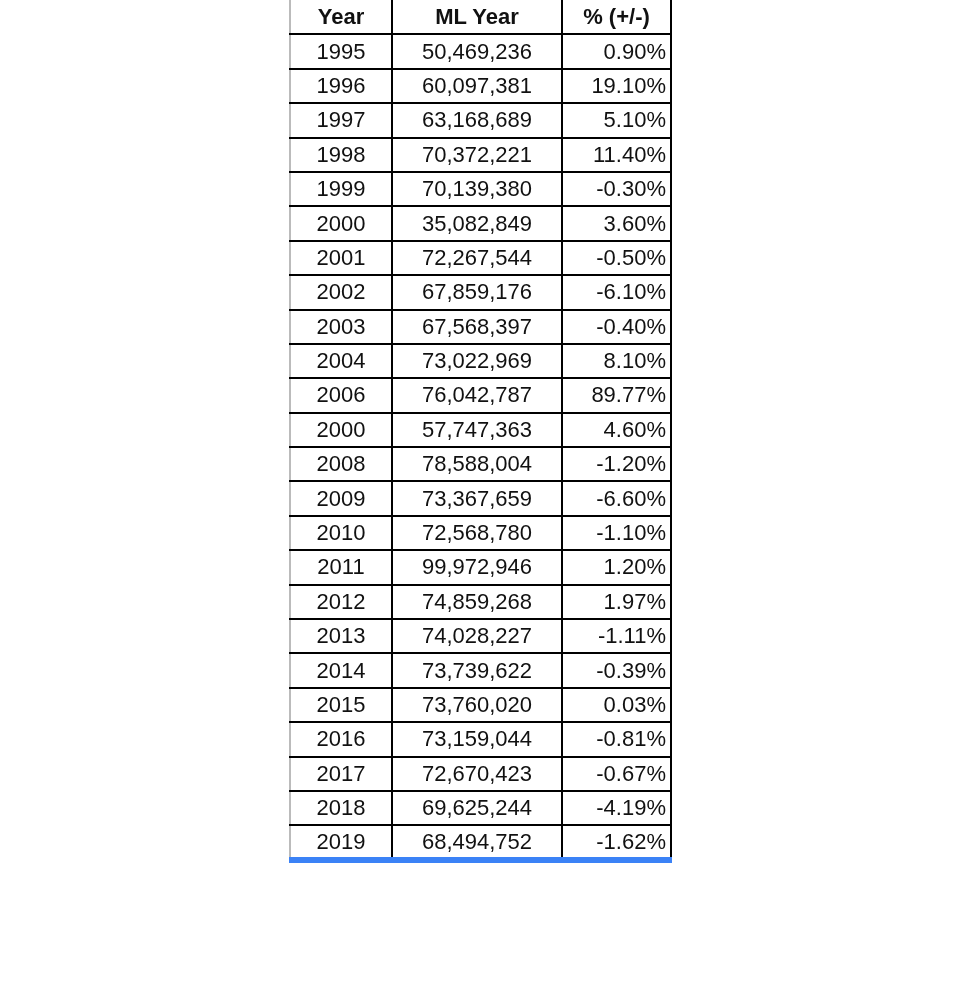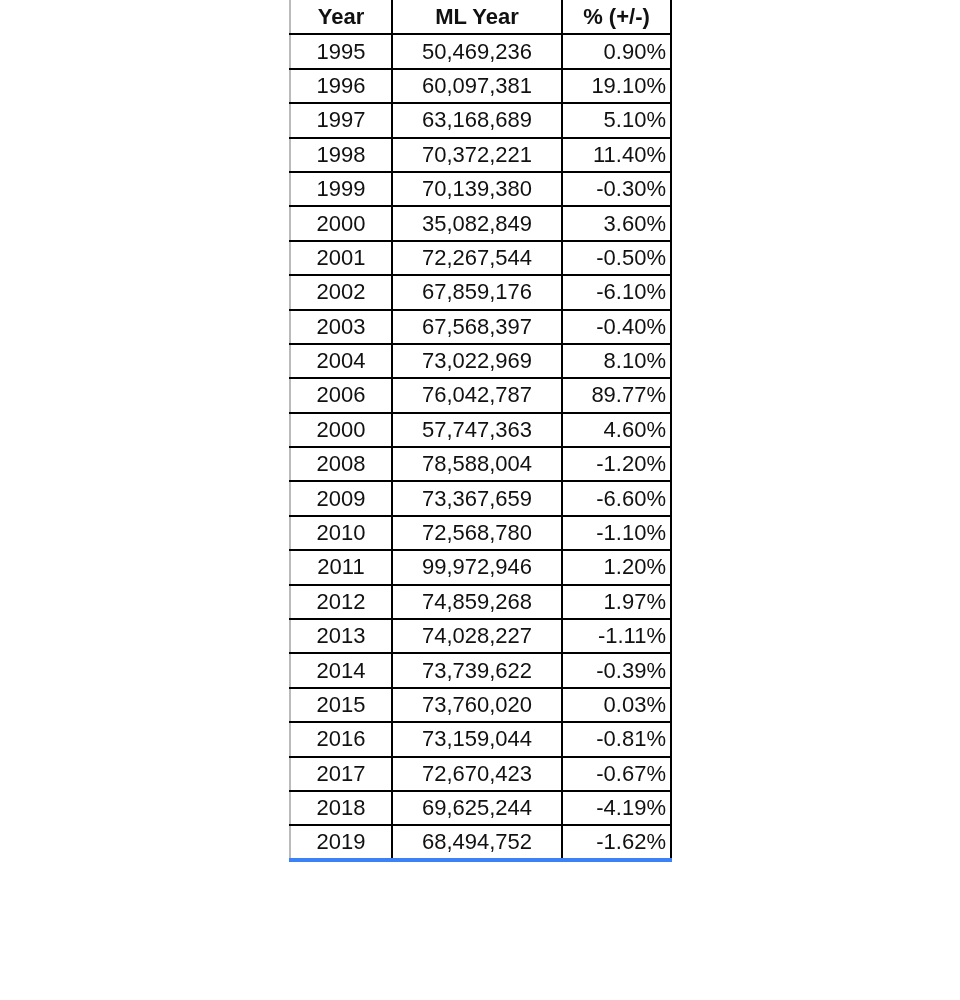--- a/index.html
+++ b/index.html
@@ -30,21 +30,21 @@
     th {
       font-weight: bold;
       text-align: center;
     }
     th.c-year { width: 102px; border-top: none; border-left-color: #bbb; }
     th.c-total { width: 170px; border-top: none; }
     th.c-pct { width: 109px; border-top: none; }
     td.year { text-align: center; border-left-color: #bbb; }
     td.total { text-align: center; }
     td.pct { text-align: right; }
-    tr:last-child td { border-bottom: 4px solid #3b82f6; margin-top: 16px; }
+    tr:last-child td { border-bottom: 6px solid #3b82f6; margin-top: 16px; }
   </style>
 </head>
 <body>
 
 <div class="wrap">
   <table>
     <thead>
       <tr>
         <th class="c-year">Year</th>
         <th class="c-total">ML Year</th>

